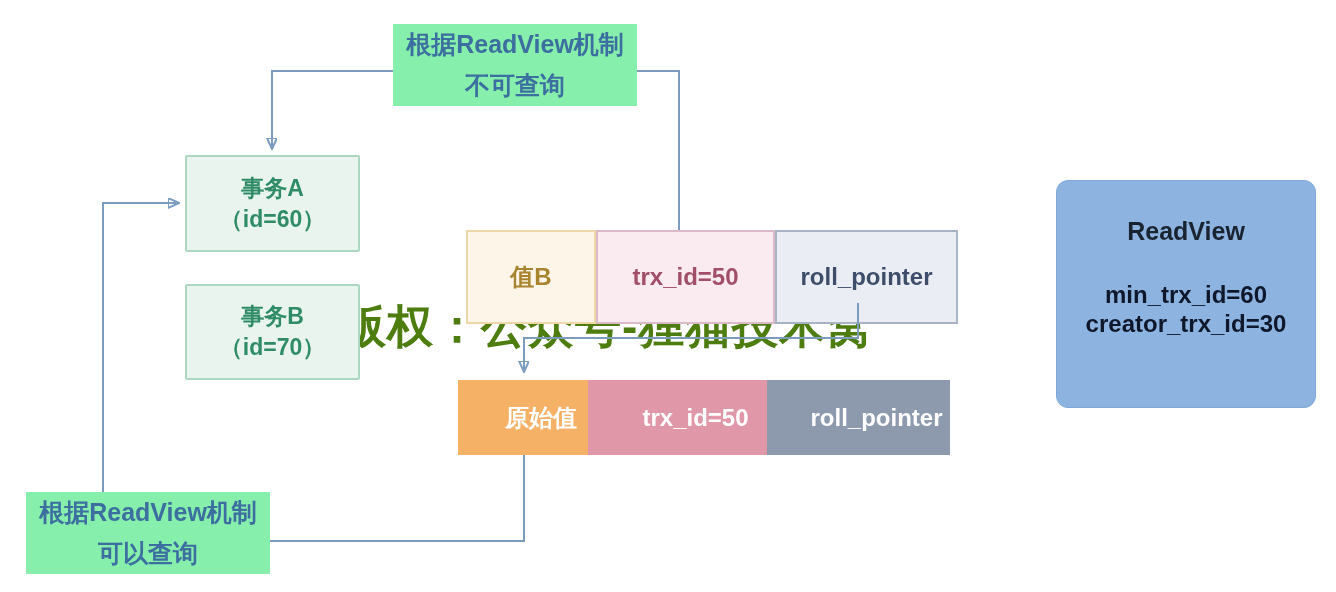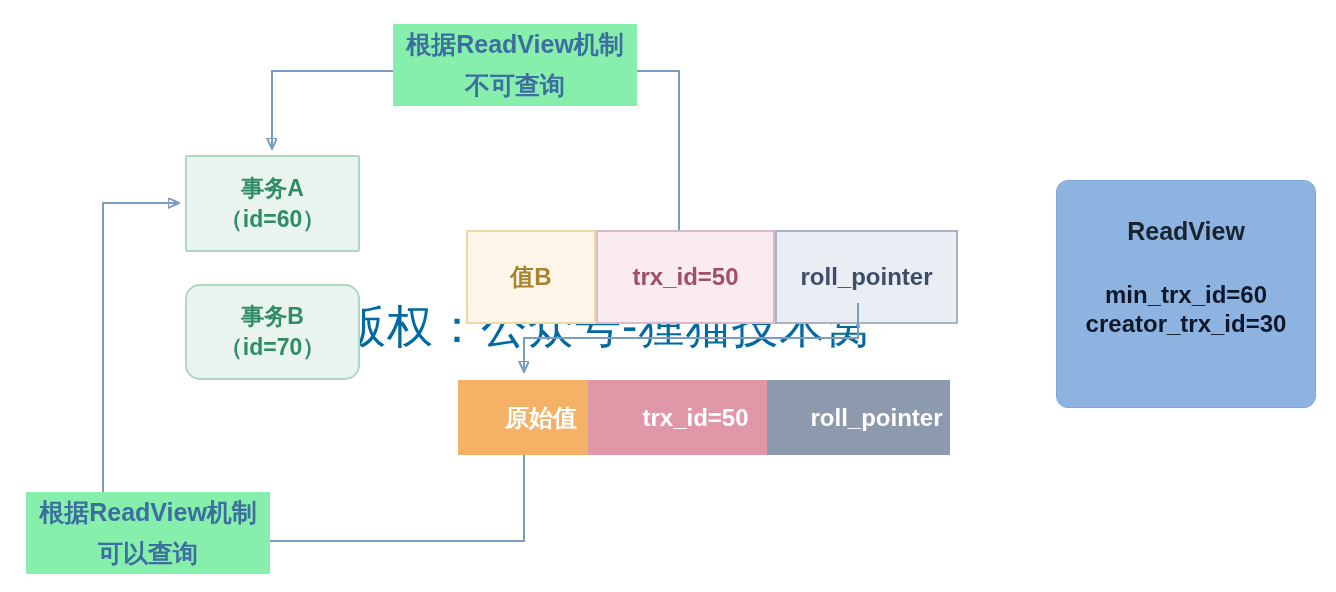--- a/index.html
+++ b/index.html
@@ -6,36 +6,36 @@
   .canvas{
     position:relative;
     width:1336px;height:592px;
     background:#ffffff;
     font-family:"Liberation Sans","DejaVu Sans",sans-serif;
     overflow:hidden;
   }
   
   .watermark{
     position:absolute;left:340px;top:296px;width:640px;
-    font-size:46px;color:#0369a1;letter-spacing:1px;
-    white-space:nowrap;z-index:1;font-weight:400;
+    font-size:46px;color:#4d7c0f;letter-spacing:1px;
+    white-space:nowrap;z-index:1;font-weight:700;
   }
   
   .connectors{position:absolute;left:0;top:0;width:1336px;height:592px;z-index:3;pointer-events:none;}
   .connectors path{fill:none;stroke:#7b9cbe;stroke-width:2;}
   
   .box{position:absolute;display:flex;flex-direction:column;align-items:center;justify-content:center;box-sizing:border-box;z-index:2;text-align:center;}
   
   .trx-box{
     left:185px;width:175px;height:97px;
     background:#e9f4ee;border:2px solid #aed7c2;border-radius:2px;
     color:#2f8c67;font-weight:bold;font-size:23px;line-height:31px;
   }
   .trx-box.a{top:155px;}
-  .trx-box.b{top:284px;height:96px;border-radius:15px;}
+  .trx-box.b{top:284px;height:96px;}
   
   .cell{font-weight:bold;font-size:24px;}
   .row-top{top:230px;height:94px;margin-left:8px;}
   .row-bottom{top:380px;height:75px;padding-left:36px;}
   .cell.c1{left:458px;width:130px;}
   .cell.c2{left:588px;width:179px;}
   .cell.c3{left:767px;width:183px;}
   .cell.valb{background:#fdf5e8;border:2px solid #f0d7a8;color:#a8842e;}
   .cell.trx70{background:#f9ebef;border:2px solid #dcb9c8;color:#a14e68;}
   .cell.rp1{background:#eaedf3;border:2px solid #a9b3c6;color:#3d4d6a;}

